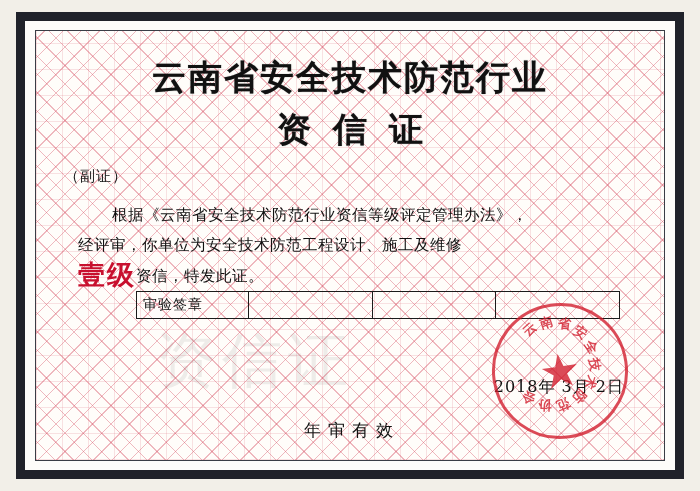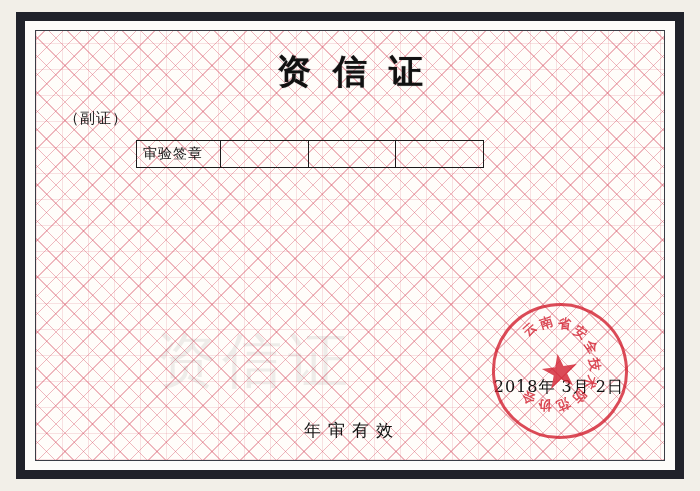--- a/index.html
+++ b/index.html
@@ -149,24 +149,23 @@
   }
   .legal-name {
     display: inline-block;
     margin-left: 96px;
     font-size: 15px;
     color: #111;
   }
 
   
   .audit-table {
-    margin-top: 12px;
     margin-left: 72px;
     border-collapse: collapse;
-    width: 348px;
+    width: 484px;
   }
   .audit-table td {
     border: 1px solid #1b1b1b;
     height: 26px;
     font-family: "DejaVu Serif", serif;
     font-size: 14px;
     color: #111;
     padding: 0 6px;
   }
   .audit-table td.label {
@@ -255,24 +254,30 @@
   }
 </style>
 </head>
 <body>
 
 <div class="certificate">
   <div class="outer-frame">
     <div class="inner-rule">
       <div class="content">
 
+        <div class="title-line1">云南省安全技术防范行业</div>
         <div class="title-line2">资信证</div>
         <div class="subtitle">（副证）</div>
 
 
+        <div class="body-text">
+          <div><span class="indent"></span><span>根据《云南省安全技术防范行业资信等级评定管理办法》，</span></div>
+          <div><span>经评审，你单位为安全技术防范工程设计、施工及维修</span></div>
+          <div><span class="grade">壹级</span><span>资信，特发此证。</span></div>
+        </div>
 
 
         <table class="audit-table">
           <tbody>
             <tr>
               <td class="label">审验签章</td>
               <td class="cell"></td>
               <td class="cell"></td>
               <td class="cell"></td>
             </tr>

